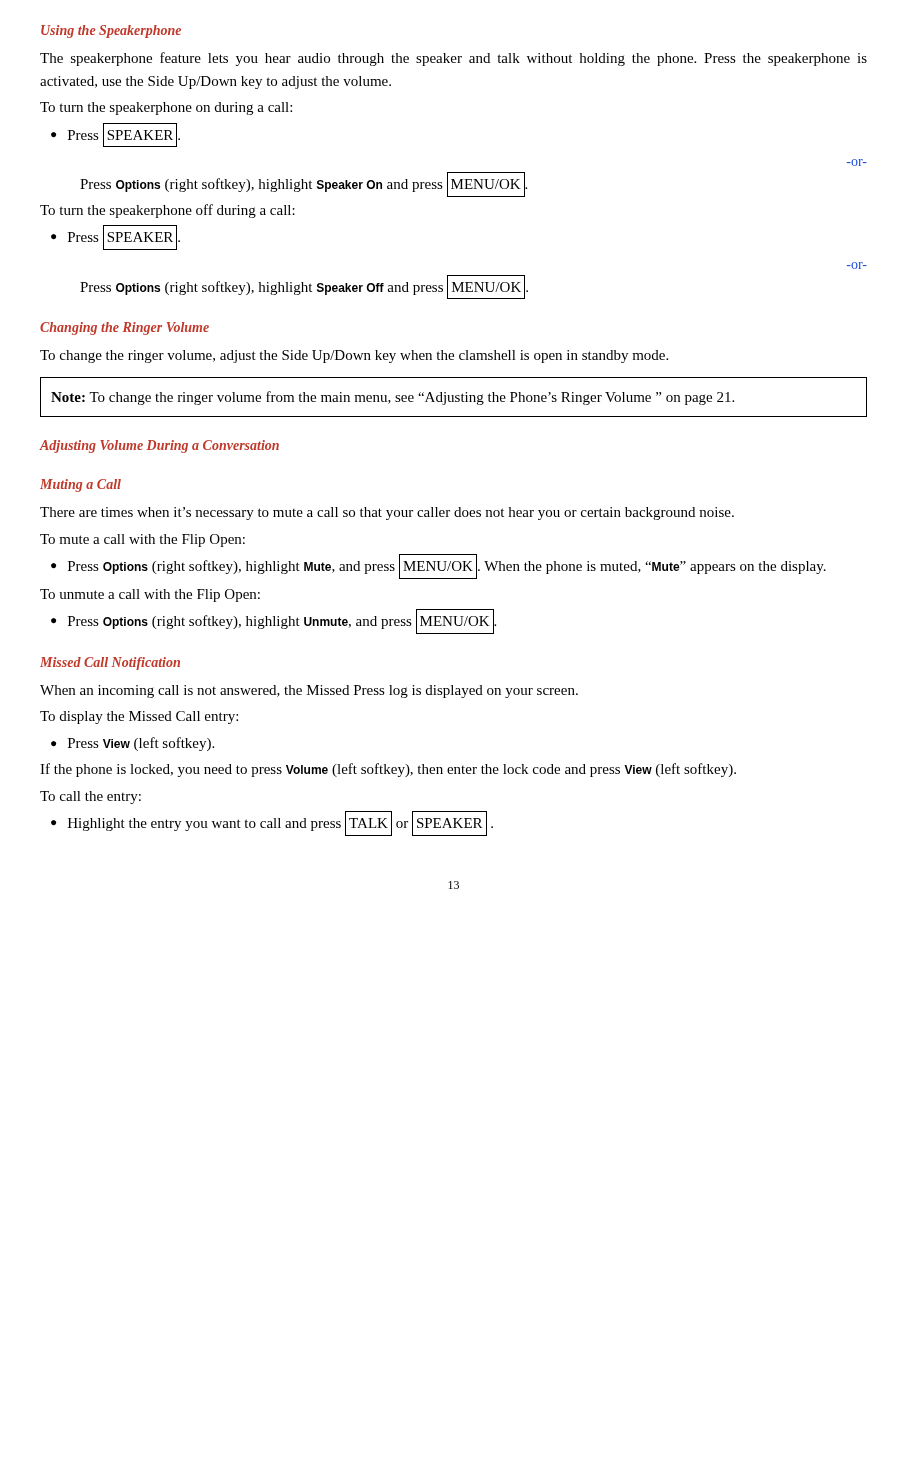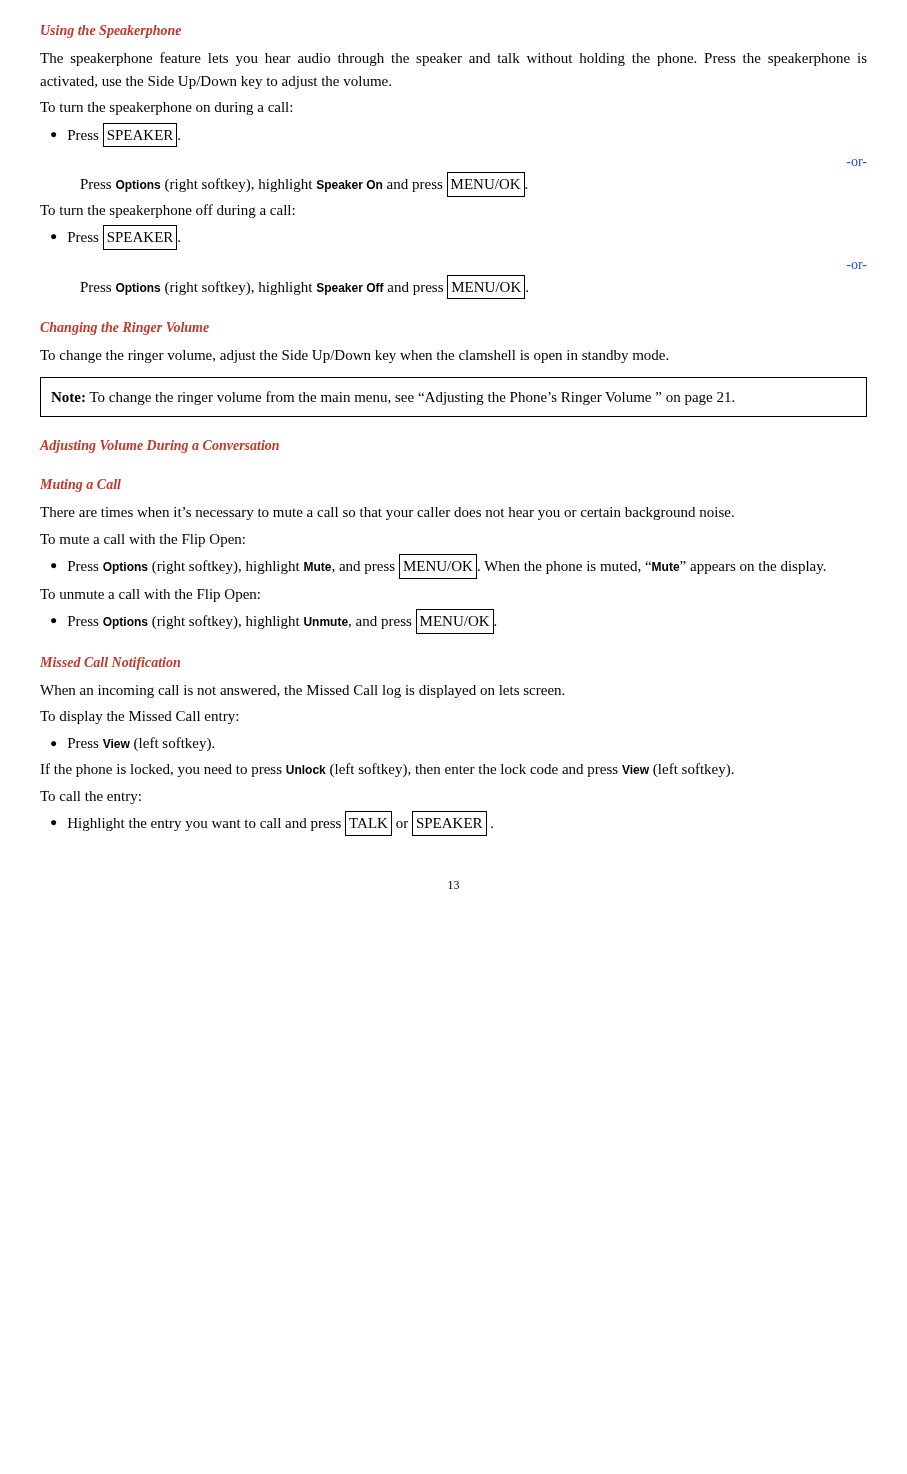--- a/index.html
+++ b/index.html
@@ -135,31 +135,31 @@
     <li>
       <span class="li-content">
         <span>Press </span><span class="bold-key">Options</span><span> (right softkey), highlight </span><span class="bold-key">Unmute</span><span>, and press </span><span class="boxed-key">MENU/OK</span><span>.</span>
       </span>
     </li>
   </ul>
 </div>
 
 <div class="section">
   <div class="section-title">Missed Call Notification</div>
-  <p>When an incoming call is not answered, the Missed Call log is displayed on lets screen.</p>
+  <p>When an incoming call is not answered, the Missed Press log is displayed on your screen.</p>
   <p>To display the Missed Call entry:</p>
   <ul>
     <li>
       <span class="li-content">
         <span>Press </span><span class="bold-key">View</span><span> (left softkey).</span>
       </span>
     </li>
   </ul>
   <p>
-    <span>If the phone is locked, you need to press </span><span class="bold-key">Unlock</span><span> (left softkey), then enter the lock code and press </span><span class="bold-key">View</span><span> (left softkey).</span>
+    <span>If the phone is locked, you need to press </span><span class="bold-key">Volume</span><span> (left softkey), then enter the lock code and press </span><span class="bold-key">View</span><span> (left softkey).</span>
   </p>
   <p>To call the entry:</p>
   <ul>
     <li>
       <span class="li-content">
         <span>Highlight the entry you want to call and press </span><span class="boxed-key">TALK</span><span> or </span><span class="boxed-key">SPEAKER</span><span> .</span>
       </span>
     </li>
   </ul>
 </div>

